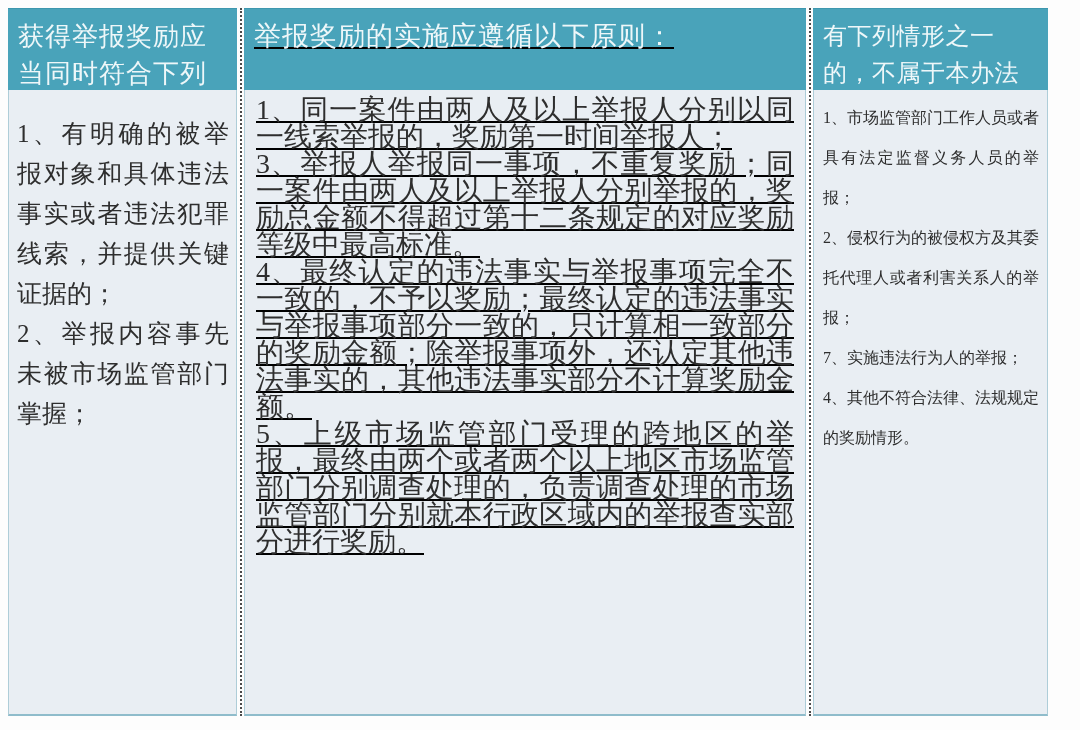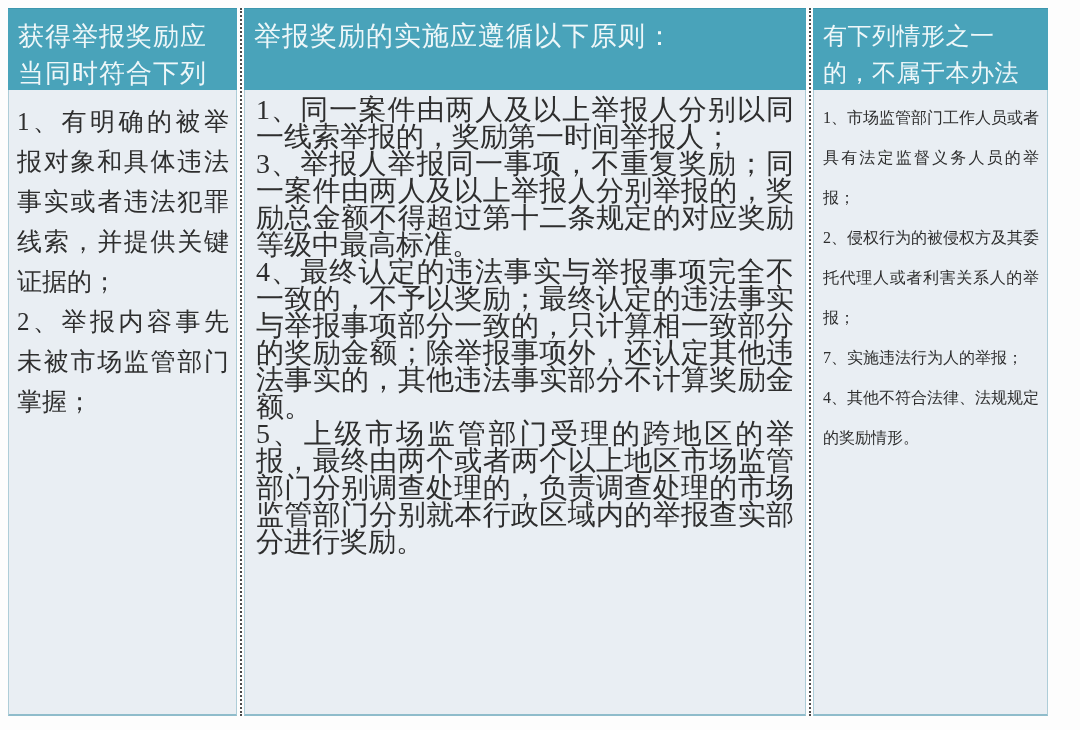--- a/index.html
+++ b/index.html
@@ -18,21 +18,21 @@
     background:var(--page_bg);
     font-family:"Liberation Serif","DejaVu Serif",serif;
   }
   .page{
     position:absolute;left:8px;top:8px;
     width:1064px;height:708px;
     display:flex;align-items:stretch;
   }
   .col{display:flex;flex-direction:column;}
   .col-1{width:229px;}
-  .col-2{width:562px;}
+  .col-2{width:562px;text-decoration:underline;}
   .col-3{width:235px;}
   .gutter{
     width:7px;flex:0 0 7px;
     display:flex;justify-content:center;
   }
   .gutter::before{
     content:"";width:0;height:100%;
     border-left:2px dotted var(--divider);
   }
   .col-header{
@@ -46,21 +46,21 @@
   }
   .col-2 .col-header{font-size:27px;}
   .col-3 .col-header{font-size:24px;letter-spacing:0.5px;}
   .col-body{
     flex:1 1 auto;
     background:var(--body_bg);
     color:var(--body_text);
     border-left:1px solid var(--border_light);
     border-right:1px solid var(--border_light);
     border-bottom:2px solid var(--border_strong);
-    padding:12px 7px 0 8px;
+    padding:24px 7px 0 8px;
     overflow:hidden;
   }
   .item{
     text-align:justify;
     text-justify:inter-character;
   }
   .col-1 .item{font-size:25px;line-height:40px;}
   .col-2 .col-body{padding:6px 11px 0 11px;}
   .col-2 .item{font-size:28px;line-height:27px;}
   .col-3 .col-body{padding:8px 8px 0 9px;}

